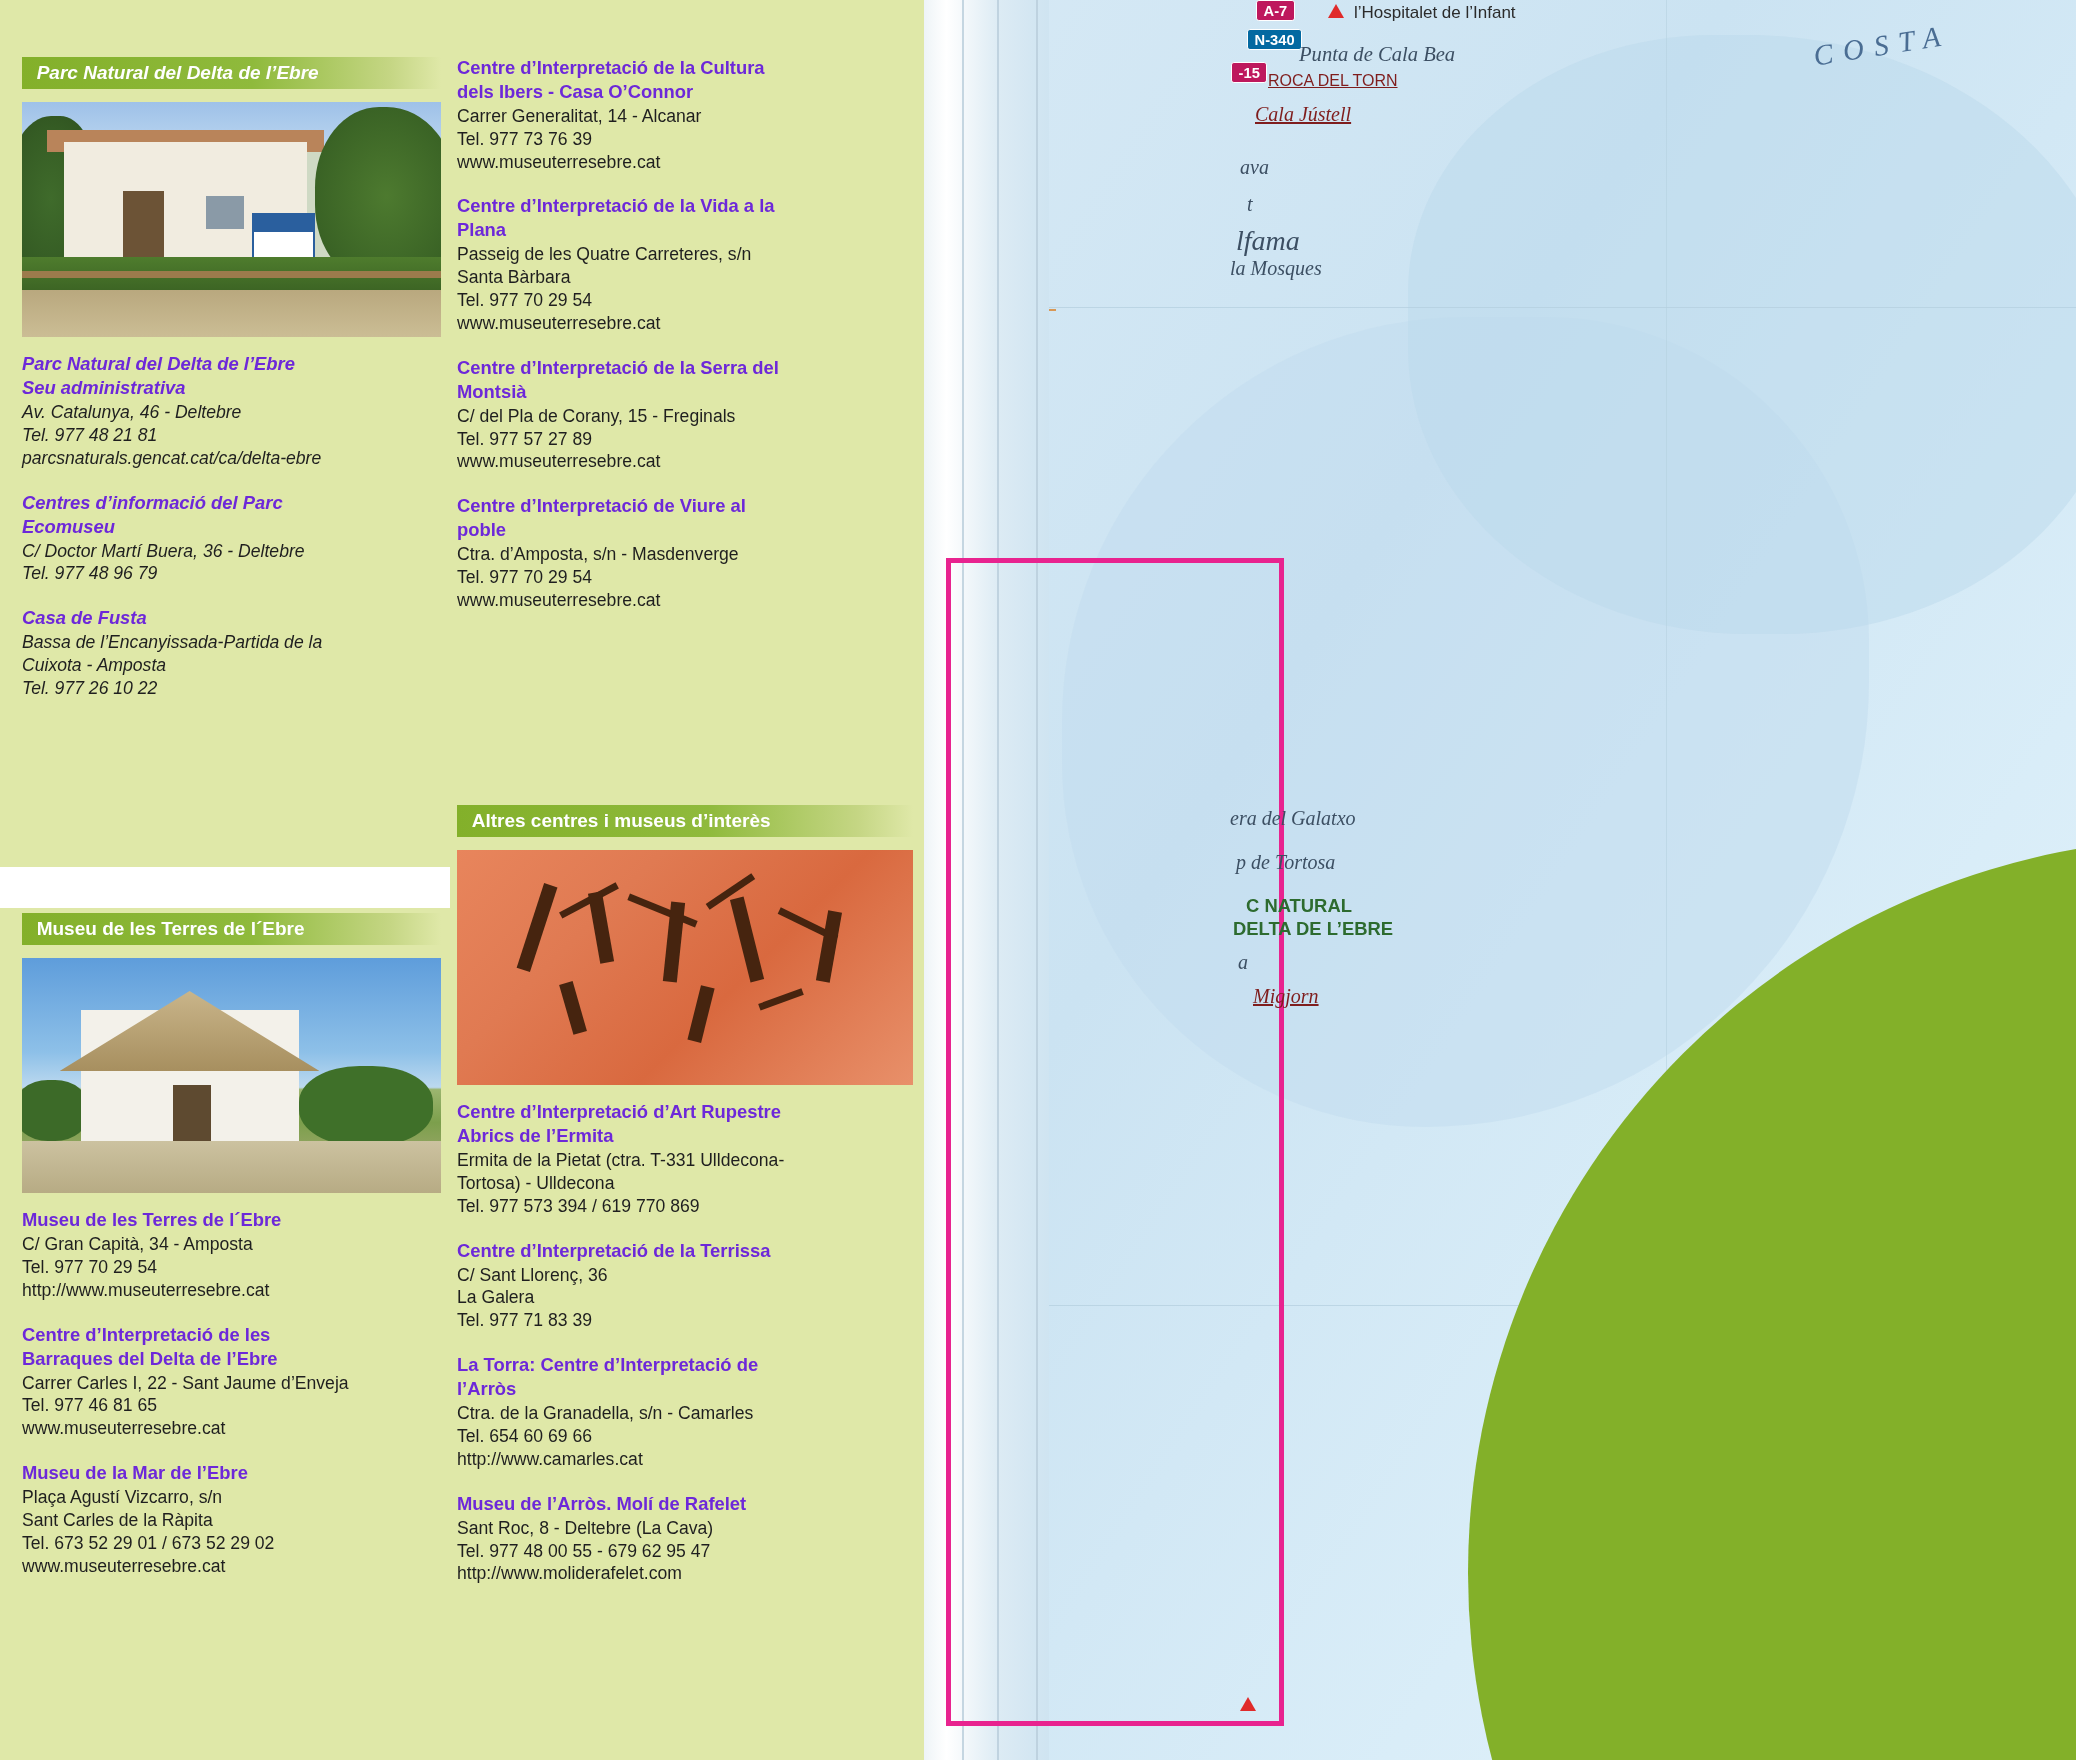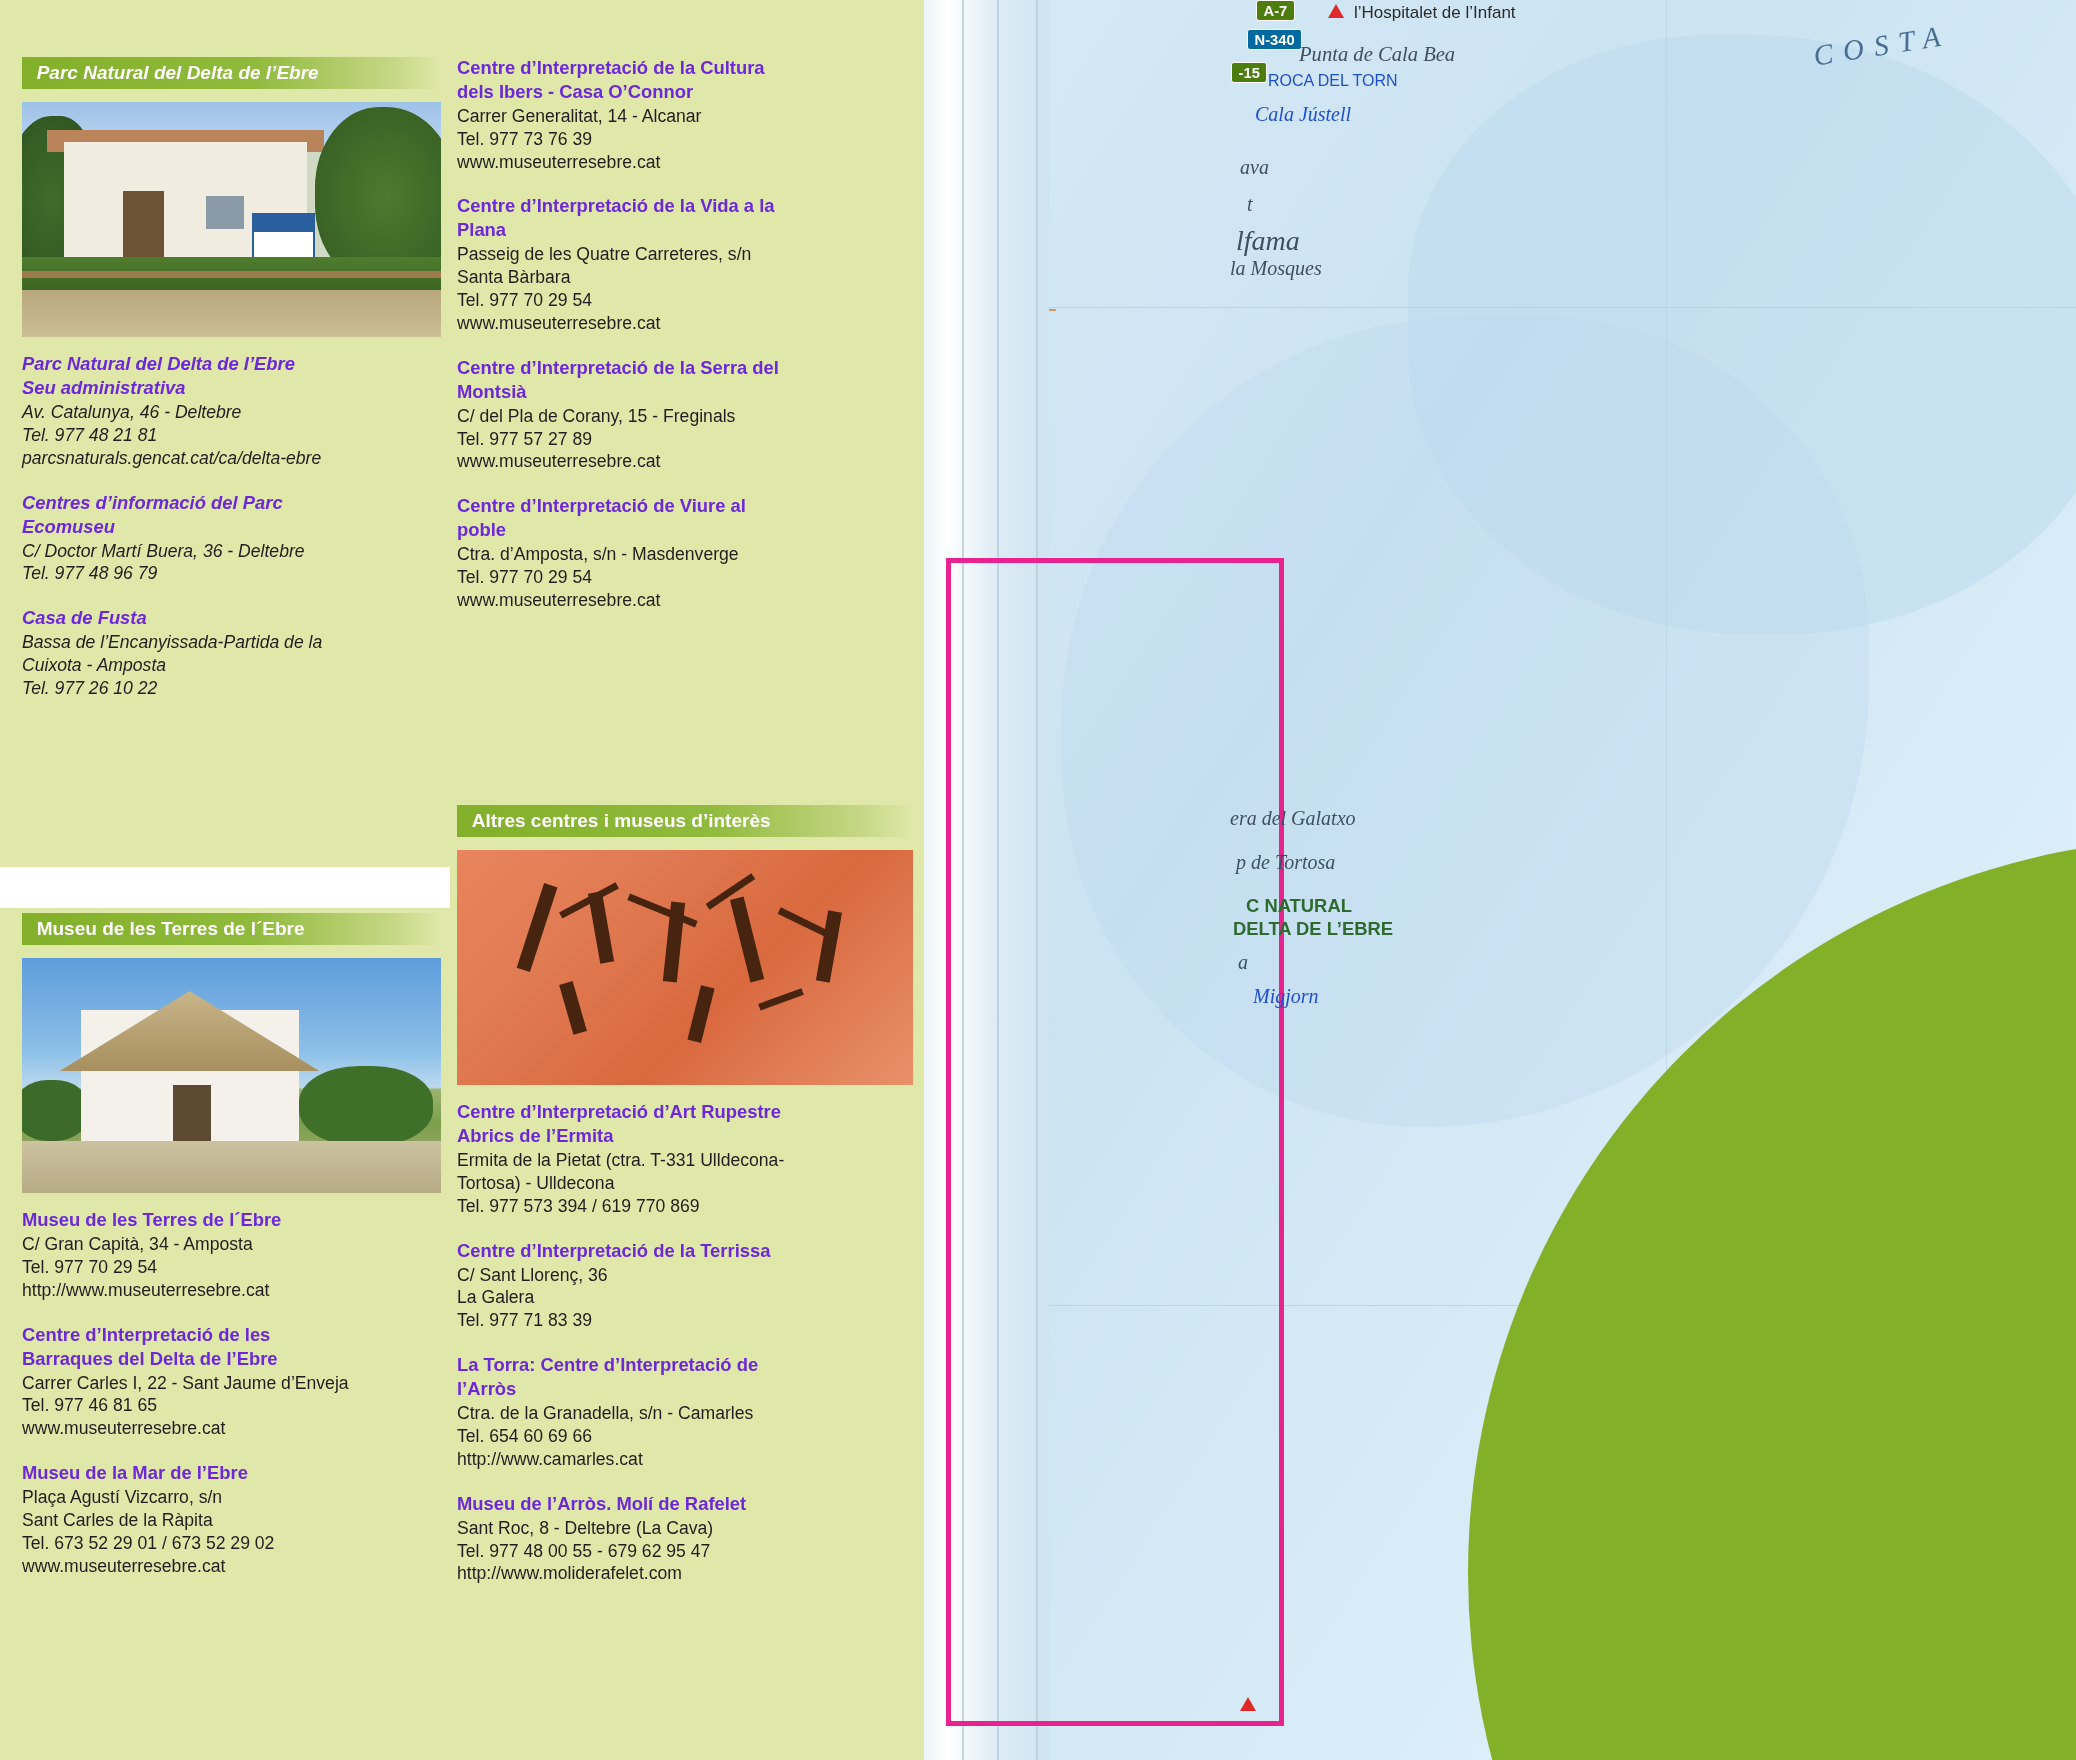--- a/index.html
+++ b/index.html
@@ -243,21 +243,22 @@
   }
 
   .map-label {
     position: absolute;
     font-family: "Liberation Serif", serif;
     font-style: italic;
     color: #3c4f63;
     white-space: nowrap;
   }
   .map-label-blue {
-    color: #1d4ed8;
+    color: #7f1d1d;
+    text-decoration: underline;
   }
   .coast-label {
     position: absolute;
     font-family: "Liberation Serif", serif;
     font-style: italic;
     color: #4a6d93;
     letter-spacing: 10.3px;
     font-size: 29px;
     transform: rotate(-9deg);
     white-space: nowrap;
@@ -265,21 +266,21 @@
   .park-name {
     position: absolute;
     color: #2d6b2f;
     font-weight: bold;
     font-size: 18.4px;
     line-height: 1.16;
     white-space: nowrap;
   }
   .road-badge {
     position: absolute;
-    background: #4d7c0f;
+    background: #be185d;
     color: #fff;
     font-weight: bold;
     font-size: 14.7px;
     padding: 1.5px 6.6px;
     border-radius: 2.9px;
     border: 1.5px solid #fff;
   }
   .road-badge.blue { background: #0369a1; }
   .tri {
     position: absolute;

